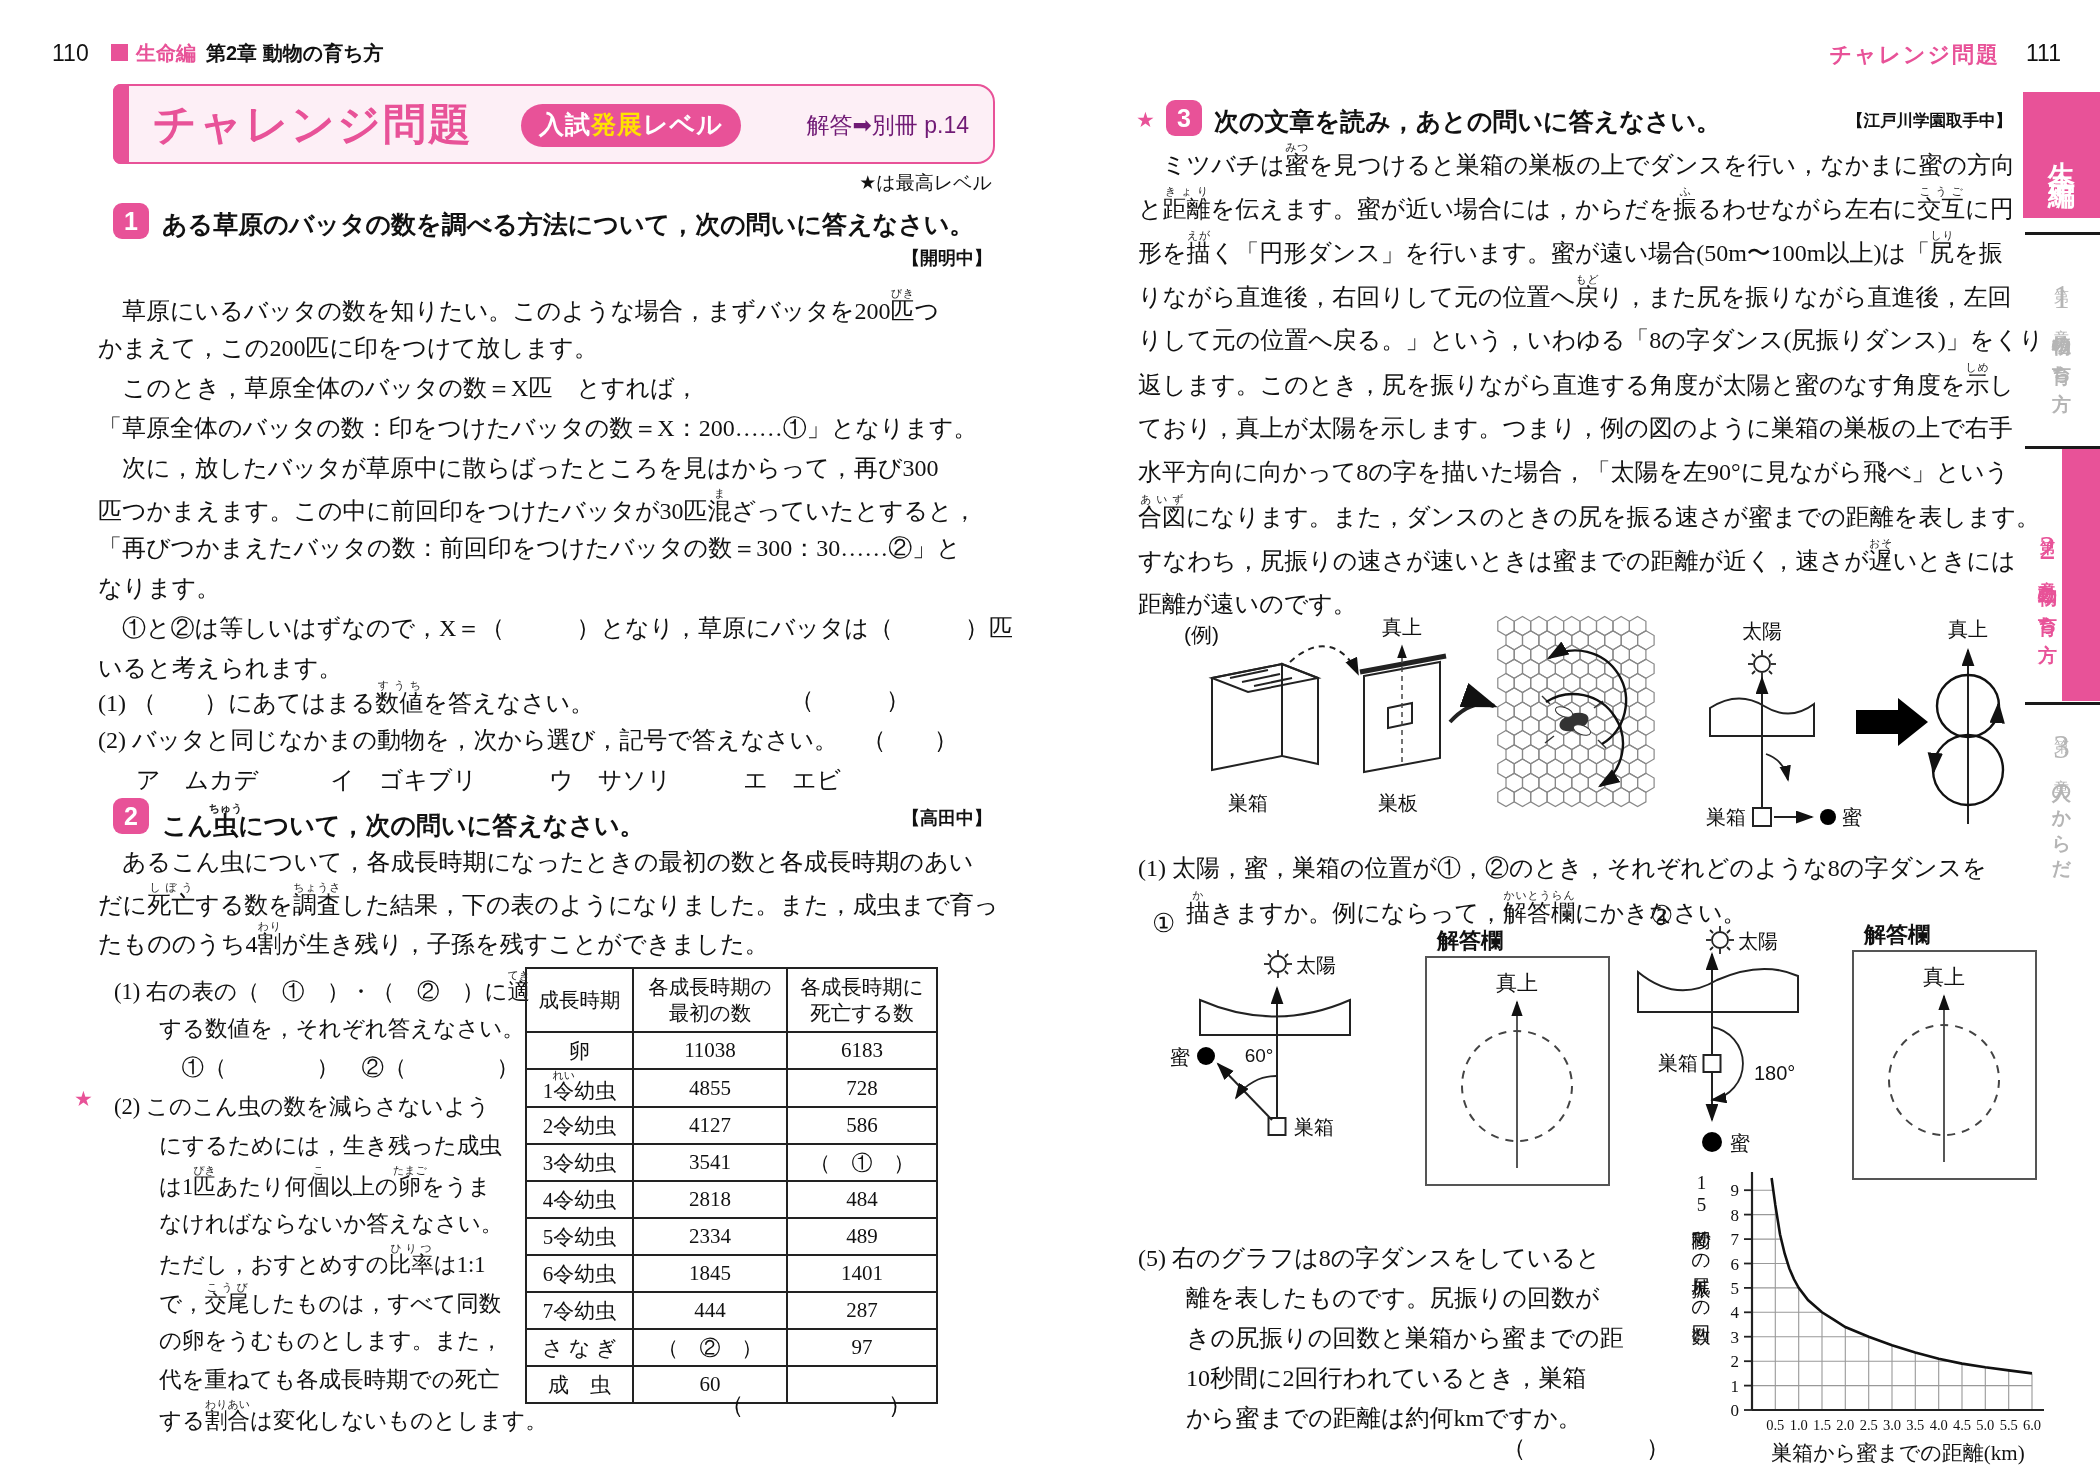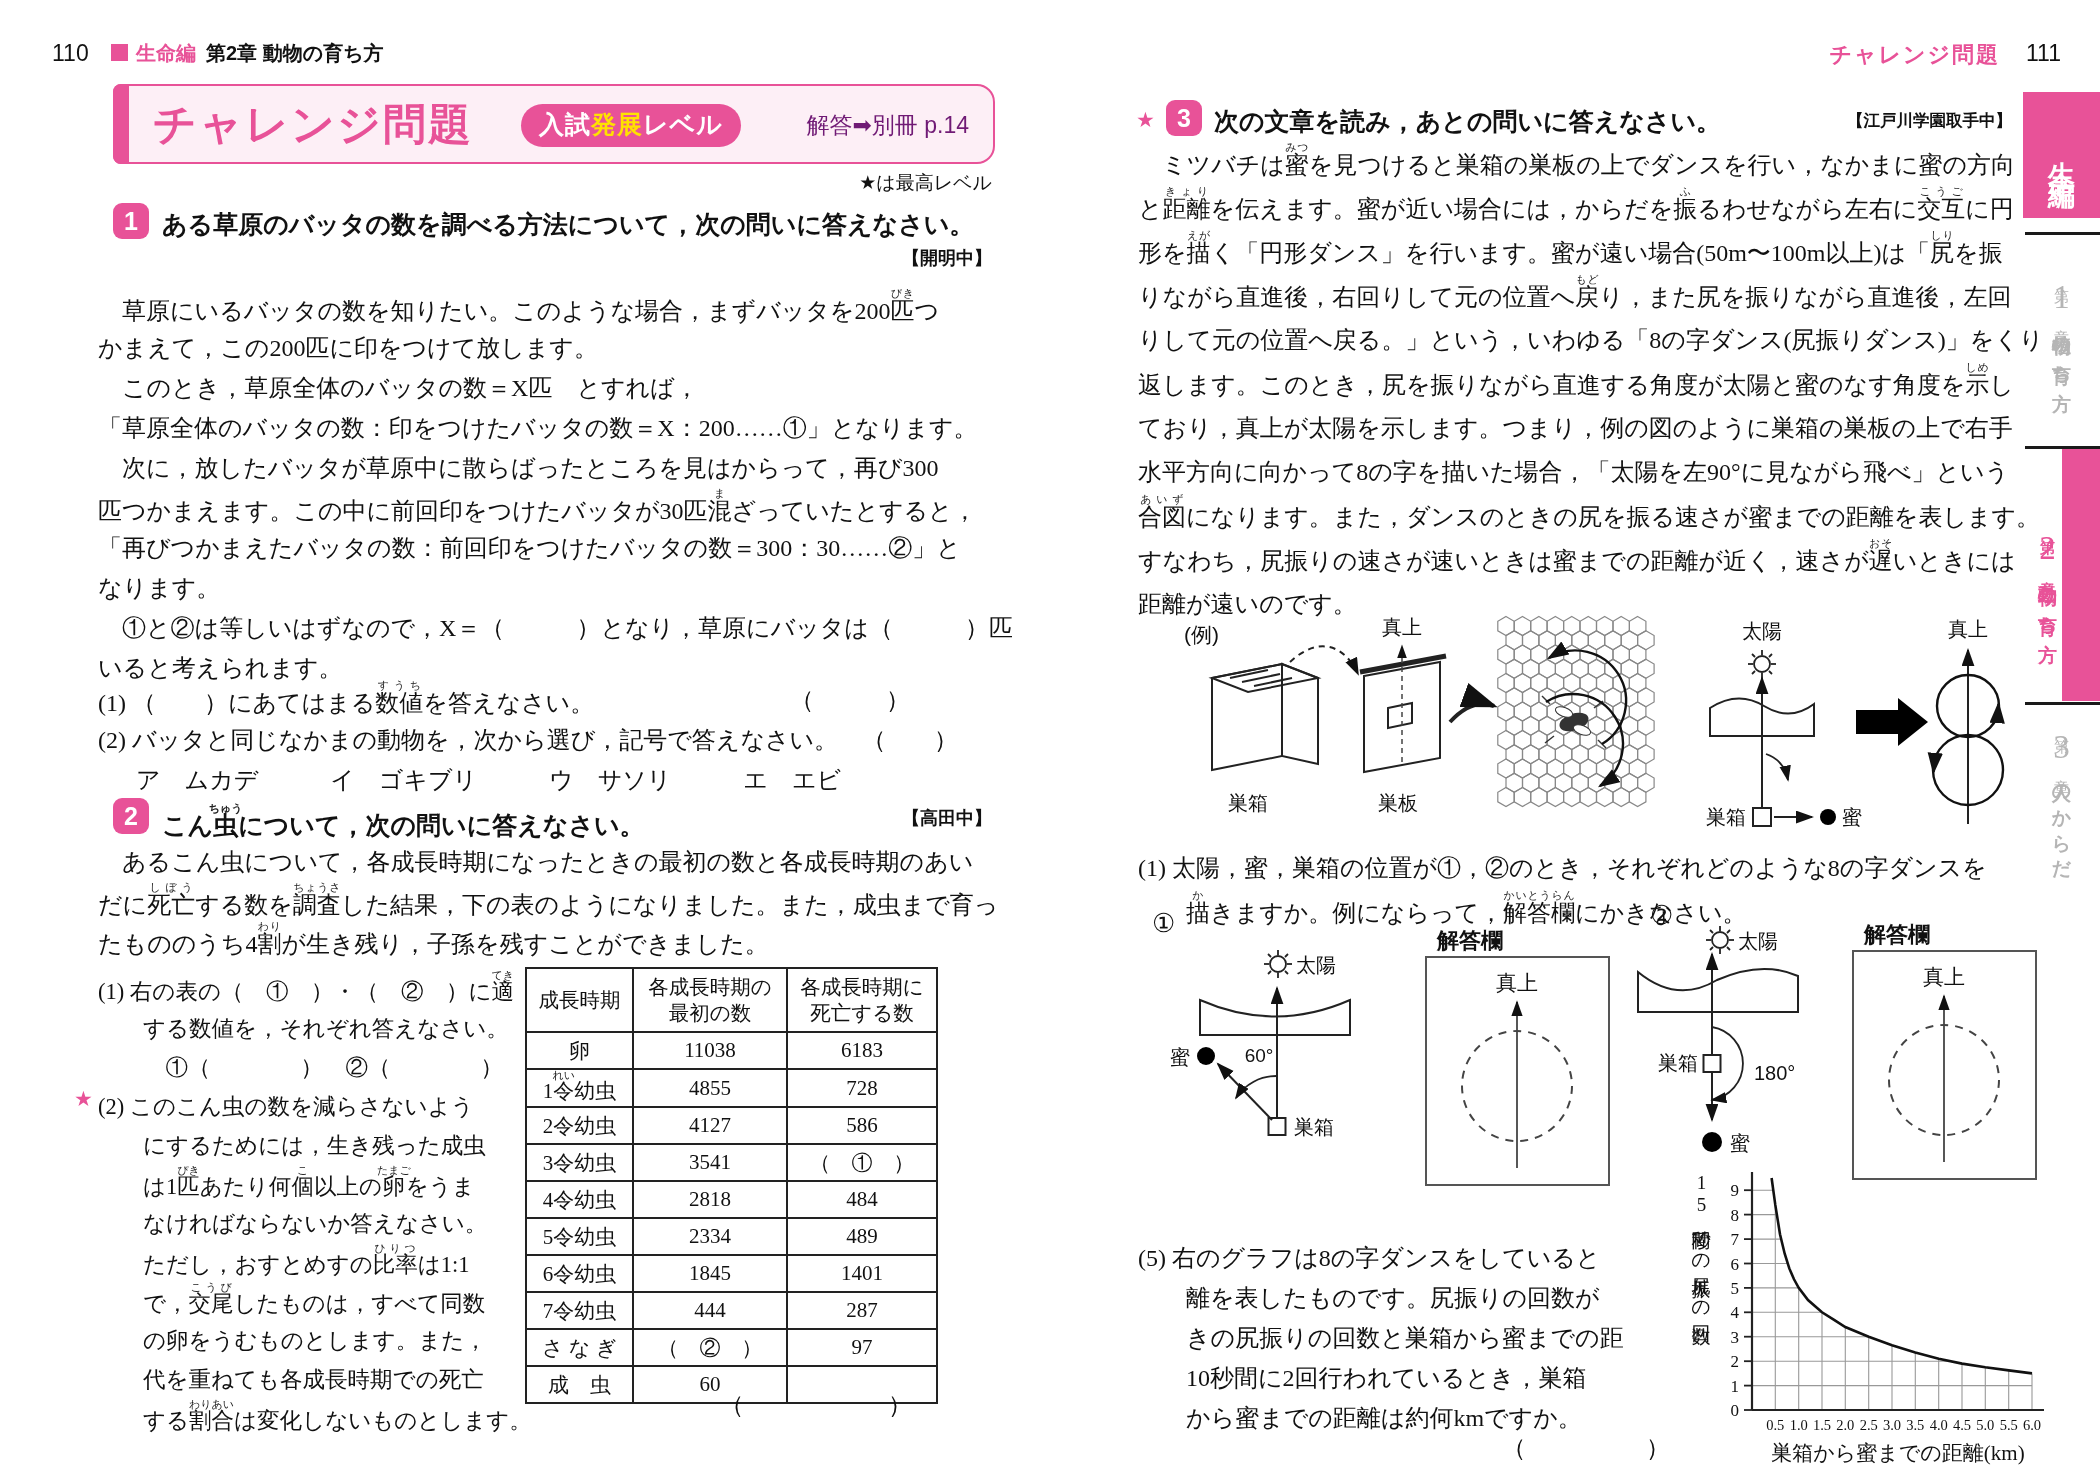--- a/index.html
+++ b/index.html
@@ -4,21 +4,21 @@
 <style>
   html,body{margin:0;padding:0;background:#fff;}
   #canvas{position:relative;width:2100px;height:1484px;background:#ffffff;overflow:hidden;
           font-family:"Liberation Serif","DejaVu Serif",serif;color:#111;}
   .sans{font-family:"Liberation Sans","DejaVu Sans",sans-serif;}
   .abs{position:absolute;}
   .pink{color:#e85298;}
   ruby rt{font-size:11px;color:#222;letter-spacing:0;}
   .line{white-space:pre;height:40px;line-height:40px;font-size:24px;}
   .lh44{height:44px;line-height:44px;}
-  .lh39{height:39px;line-height:39px;font-size:22.5px;}
+  .lh39{height:39px;line-height:39px;font-size:22.5px;margin-left:16px;}
   
   .pgnum{font-size:23px;}
   .hdr-sq{width:17px;height:17px;background:#e85298;}
   
   .banner-body{position:absolute;left:0;top:0;width:882px;height:80px;background:#fdeff6;
                border:2.5px solid #e85298;border-radius:8px 18px 18px 8px;box-sizing:border-box;}
   .banner-bar{position:absolute;left:0;top:0;width:16px;height:80px;background:#e85298;border-radius:8px 0 0 8px;}
   .banner-title{position:absolute;left:40px;top:12px;font-size:43px;font-weight:bold;color:#e85298;letter-spacing:2px;}
   .level-pill{position:absolute;left:408px;top:20px;background:#e85298;border-radius:22px;
               padding:4px 18px 6px 18px;font-size:25px;font-weight:bold;color:#fff;letter-spacing:1px;}

